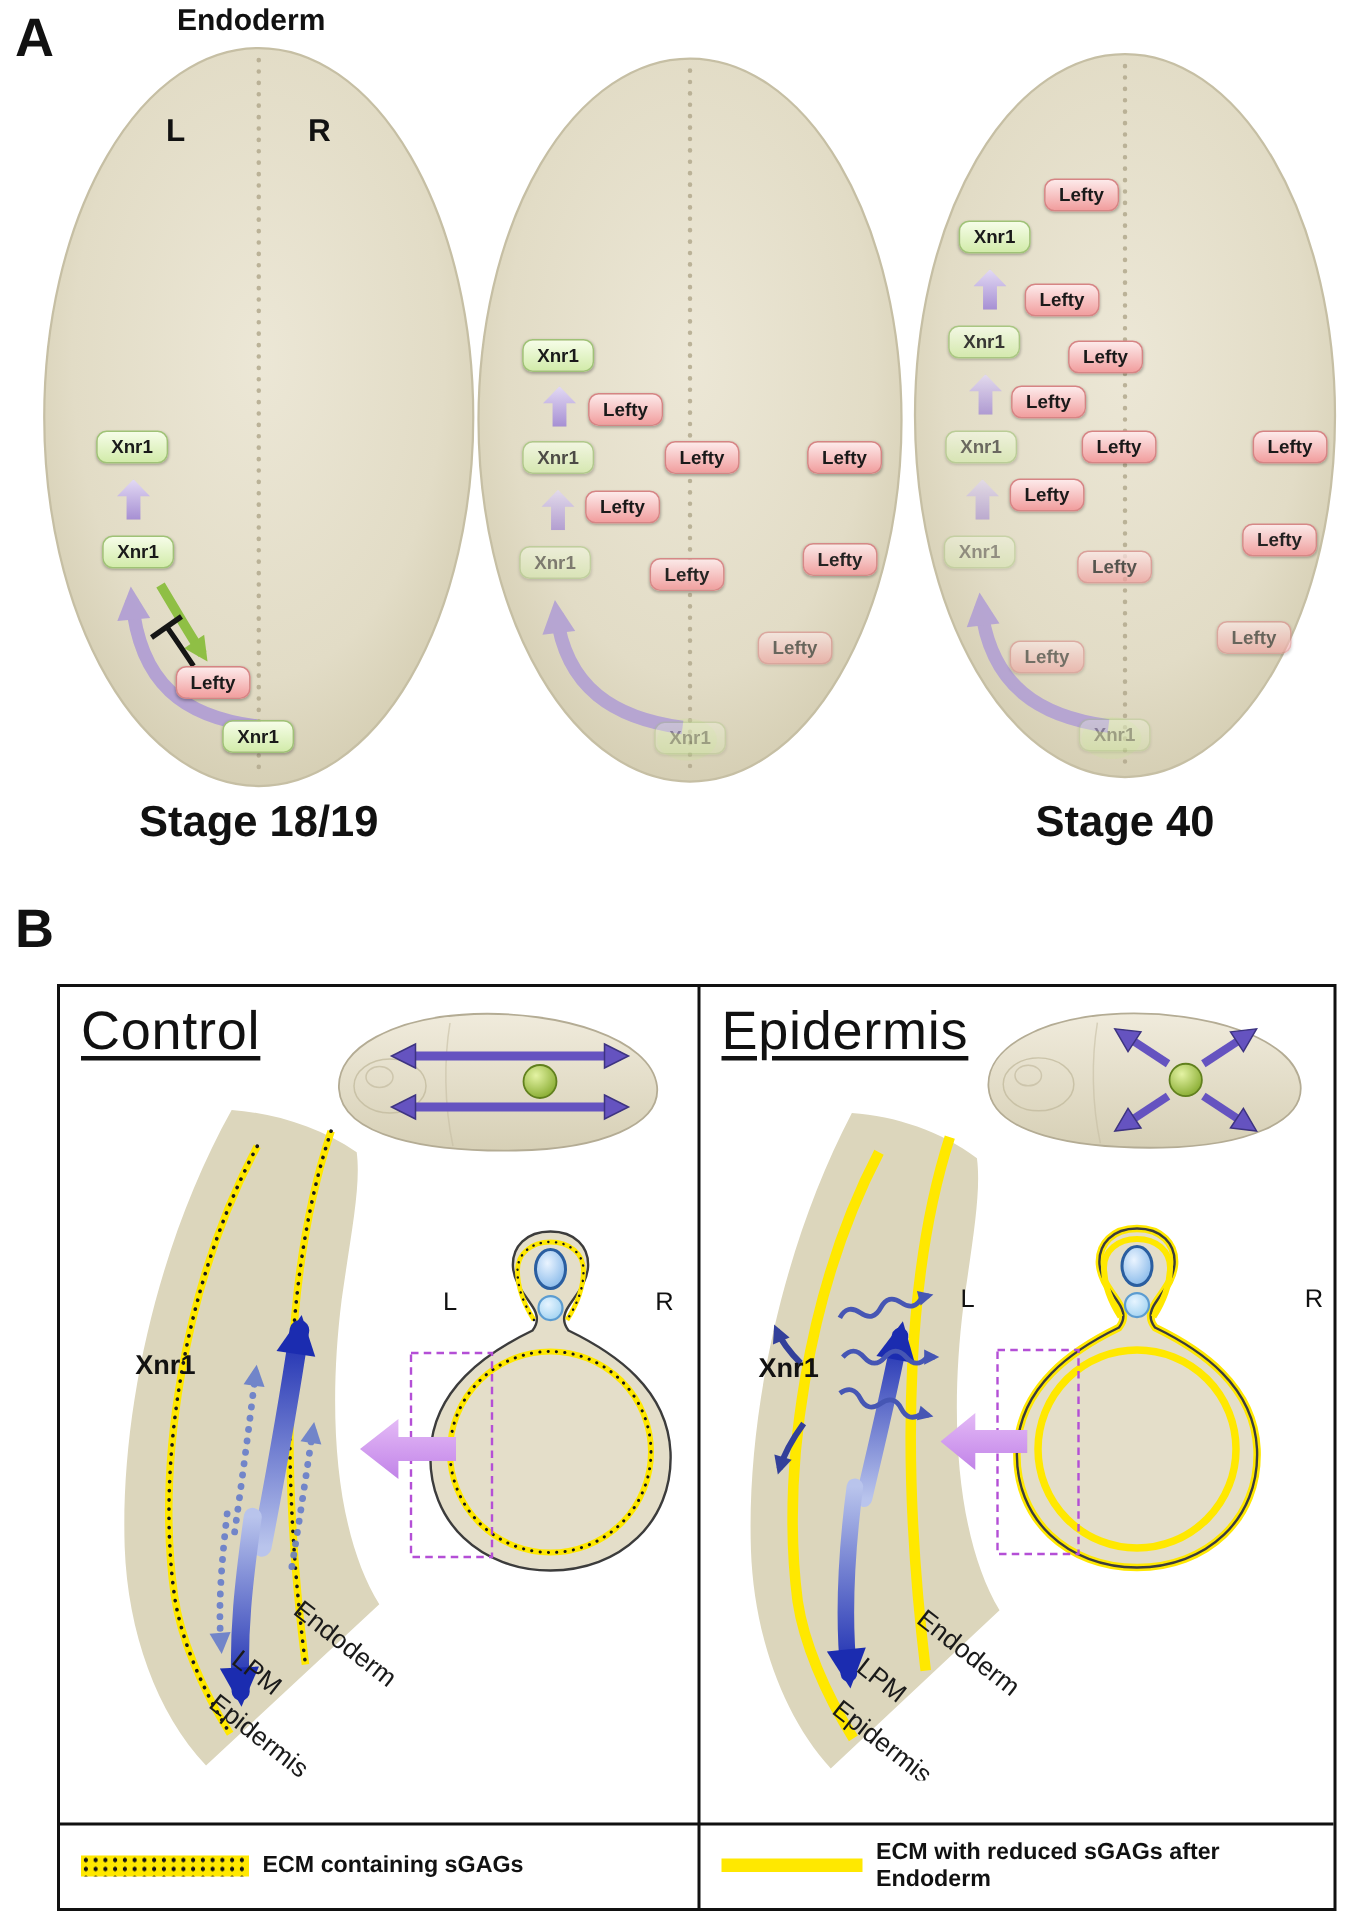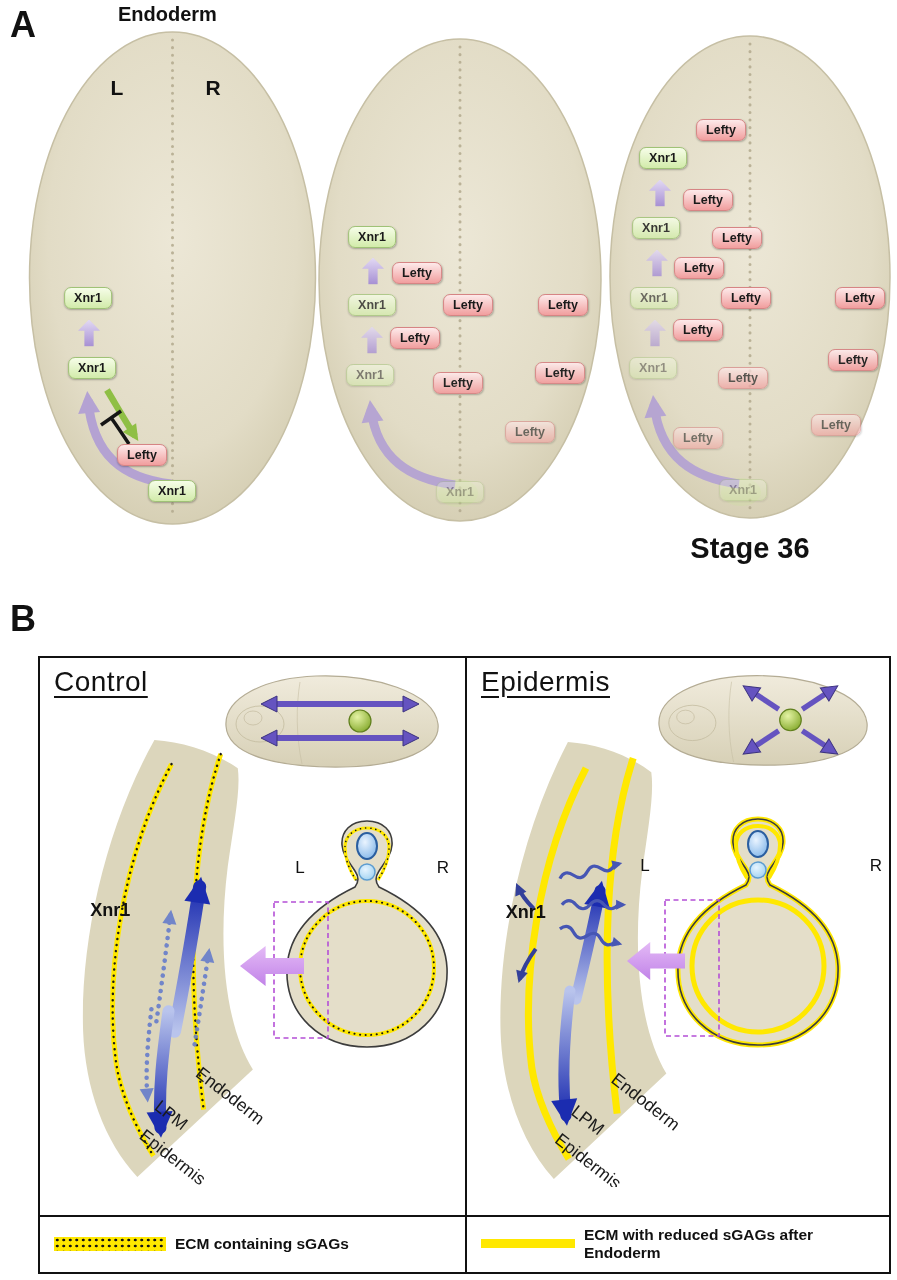--- a/index.html
+++ b/index.html
@@ -19,21 +19,21 @@
   .badge.lefty { background:linear-gradient(#fdeaea,#f19e9e); border:1px solid #d68484; }
   .up-arrow { position:absolute; transform:translate(-50%,-50%); width:22px; height:27px;
               background:linear-gradient(#e3daf4,#a68fd3);
               clip-path:polygon(50% 0,100% 42%,71% 42%,71% 100%,29% 100%,29% 42%,0 42%);
               filter:drop-shadow(0 0 1px #8d7ab8); }
   .stage-caption { position:absolute; font-size:29px; font-weight:bold; text-align:center; color:#111; }
   .panelb-box { position:absolute; left:38px; top:656px; width:853px; height:618px; border:2px solid #111; }
   .half { position:absolute; top:0; height:100%; }
   .half.left { left:0; width:427px; border-right:2px solid #111; }
   .half.right { left:427px; right:0; }
-  .bigtitle { position:absolute; left:14px; top:8px; font-size:28px; color:#111;
+  .bigtitle { position:absolute; left:14px; top:8px; font-size:36px; color:#111;
               text-decoration:underline; text-underline-offset:5px; letter-spacing:.5px; }
   .gourd-lr { position:absolute; font-size:17px; color:#111; transform:translate(-50%,-50%); }
   .left-arrow { position:absolute; background:linear-gradient(180deg,#e4baf6,#c183e8);
                 clip-path:polygon(100% 30%,100% 70%,40% 70%,40% 100%,0 50%,40% 0,40% 30%);
                 filter:drop-shadow(0 1px 1.5px rgba(90,40,120,.45)); }
   .legend-row { position:absolute; left:0; right:0; bottom:0; height:57px; border-top:2px solid #111; }
   .legend-cell { position:absolute; bottom:0; height:57px; display:flex; align-items:center; padding-left:14px; gap:9px; }
   .legend-cell.lc-left { left:0; width:360px; }
   .legend-cell.lc-right { left:427px; right:0; }
   .swatch-dotted { width:112px; height:14px; flex:0 0 auto; background-color:#ffe800;
@@ -151,21 +151,22 @@
         <div class="badge lefty" style="left: 92px; top: 298px; opacity: 1;">Lefty</div>
         <div class="badge xnr1" style="left: 47px; top: 336px; opacity: 0.4;">Xnr1</div>
         <div class="badge lefty" style="left: 137px; top: 346px; opacity: 0.7;">Lefty</div>
         <div class="badge lefty" style="left: 247px; top: 328px; opacity: 0.95;">Lefty</div>
         <div class="badge lefty" style="left: 230px; top: 393px; opacity: 0.6;">Lefty</div>
         <div class="badge lefty" style="left: 92px; top: 406px; opacity: 0.55;">Lefty</div>
         <div class="badge xnr1" style="left: 137px; top: 458px; opacity: 0.3;">Xnr1</div>
       </div>
   </div>
 
-  <div class="stage-caption" style="left:606px;top:532px;width:288px">Stage 36</div>
+  <div class="stage-caption" style="left:25px;top:532px;width:295px">Stage 18/19</div>
+  <div class="stage-caption" style="left:606px;top:532px;width:288px">Stage 40</div>
 
   <div class="panel-letter" style="left:10px;top:598px">B</div>
 
   <div class="panelb-box">
 
     <div class="half left">
       <div class="bigtitle">Control</div>
 
       <svg class="abs" style="left:168px;top:8px" width="248" height="106" viewBox="0 0 248 106">
         <defs>

